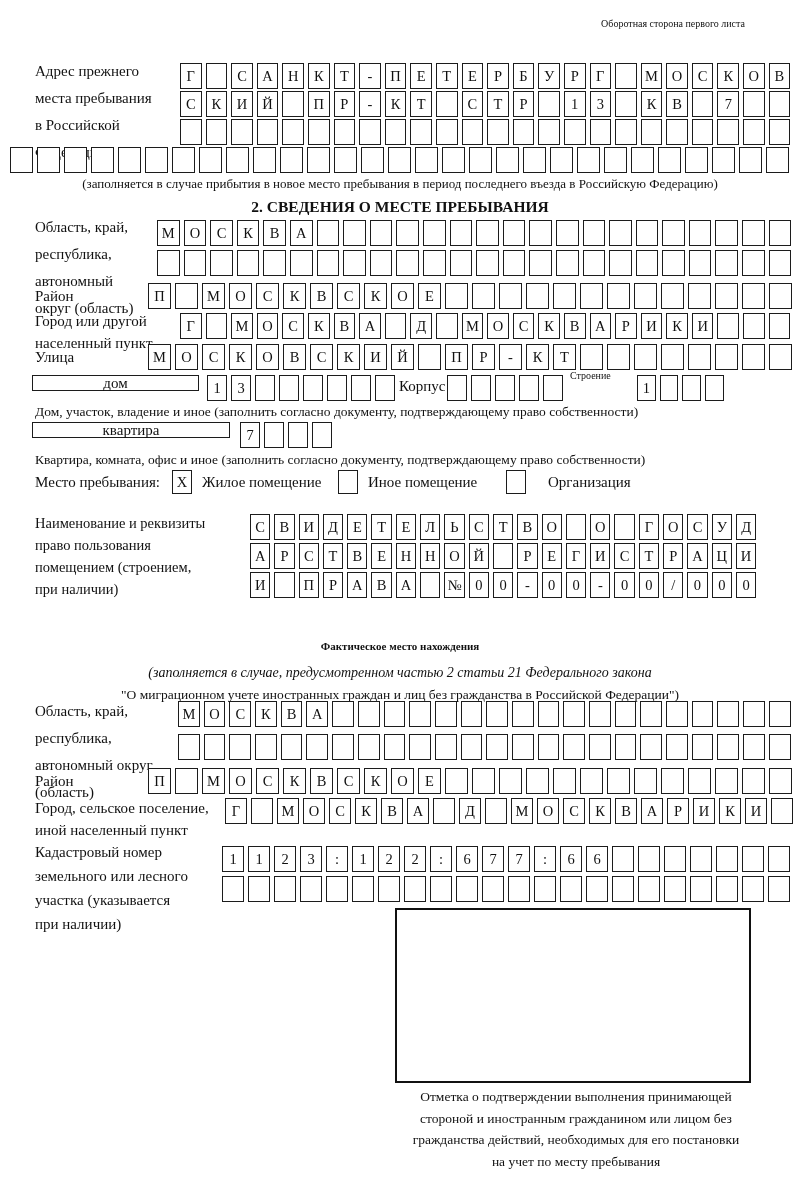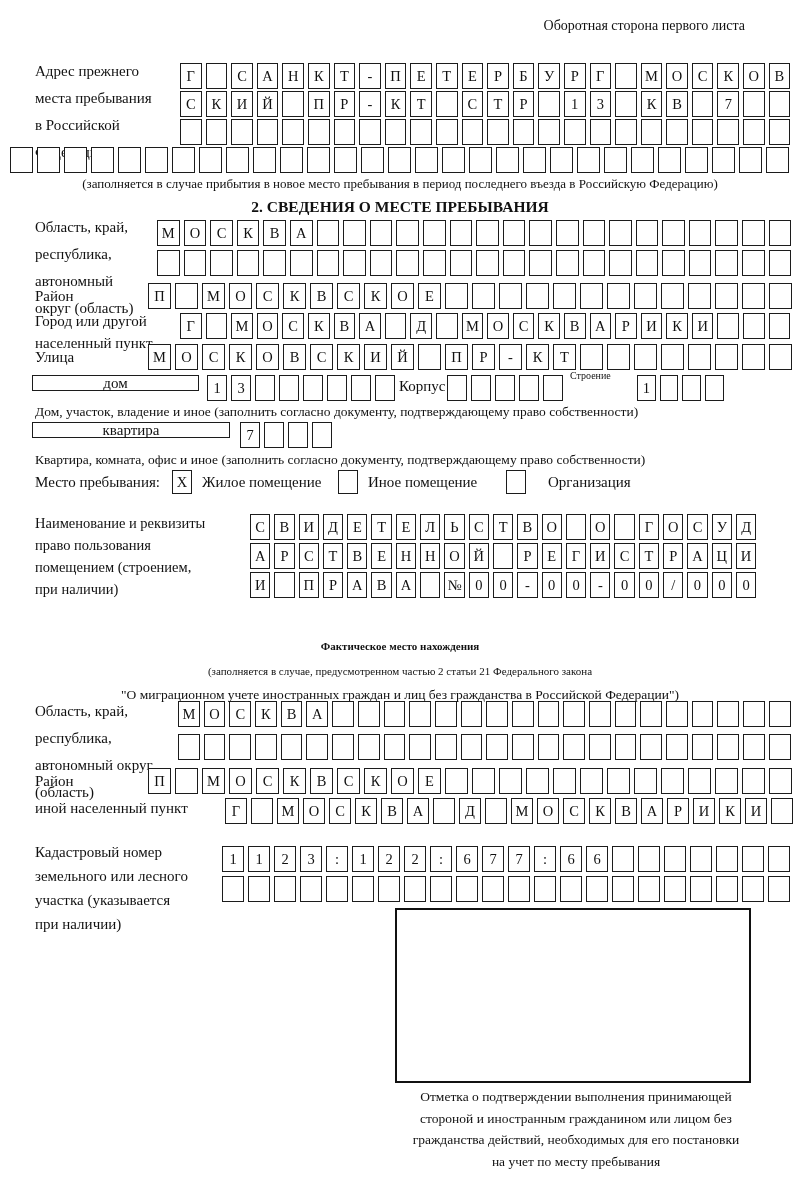--- a/index.html
+++ b/index.html
@@ -26,21 +26,21 @@
   .markbox{position:absolute;left:395px;top:908px;width:356px;height:175px;
            box-sizing:border-box;border:2px solid #111;background:#fff;}
   .marknote{position:absolute;left:380px;top:1086px;width:392px;text-align:center;
             font-size:13.5px;line-height:21.5px;}
 </style>
 </head>
 <body>
 
 <div class="page">
 
-  <div class="abs" style="top:18px;right:55px;font-size:14px;">Оборотная сторона первого листа</div>
+  <div class="abs" style="top:18px;right:55px;font-size:10px;">Оборотная сторона первого листа</div>
 
   <div class="lbl" style="left:35px;top:58px;">
     <div>Адрес прежнего</div>
     <div>места пребывания</div>
     <div>в Российской</div>
     <div>Федерации</div>
   </div>
   <div class="row" style="left:180px;top:63px;--cw:21.6px;">
       <span class="cell">Г</span>
       <span class="cell"></span>
@@ -415,21 +415,21 @@
       <span class="cell">-</span>
       <span class="cell">0</span>
       <span class="cell">0</span>
       <span class="cell">/</span>
       <span class="cell">0</span>
       <span class="cell">0</span>
       <span class="cell">0</span>
     </div>
 
   <div class="title center" style="top:640px;font-size:11px;">Фактическое место нахождения</div>
-  <div class="cap center" style="top:665px;font-size:11px;">(заполняется в случае, предусмотренном частью 2 статьи 21 Федерального закона</div>
+  <div class="cap center" style="top:665px;font-size:14px;font-style:italic;">(заполняется в случае, предусмотренном частью 2 статьи 21 Федерального закона</div>
   <div class="cap center" style="top:687px;font-size:13.5px;">"О миграционном учете иностранных граждан и лиц без гражданства в Российской Федерации")</div>
 
   <div class="lbl" style="left:35px;top:698px;">
     <div>Область, край,</div>
     <div>республика,</div>
     <div>автономный округ</div>
     <div>(область)</div>
   </div>
   <div class="row" style="left:178px;top:701px;--cw:21.7px;">
       <span class="cell">М</span>
@@ -506,20 +506,21 @@
       <span class="cell"></span>
       <span class="cell"></span>
       <span class="cell"></span>
       <span class="cell"></span>
       <span class="cell"></span>
       <span class="cell"></span>
       <span class="cell"></span>
     </div>
 
   <div class="lbl lbl-tight" style="left:35px;top:797px;">
+    <div>Город, сельское поселение,</div>
     <div>иной населенный пункт</div>
   </div>
   <div class="row" style="left:225px;top:798px;--cw:22px;">
       <span class="cell">Г</span>
       <span class="cell"></span>
       <span class="cell">М</span>
       <span class="cell">О</span>
       <span class="cell">С</span>
       <span class="cell">К</span>
       <span class="cell">В</span>

